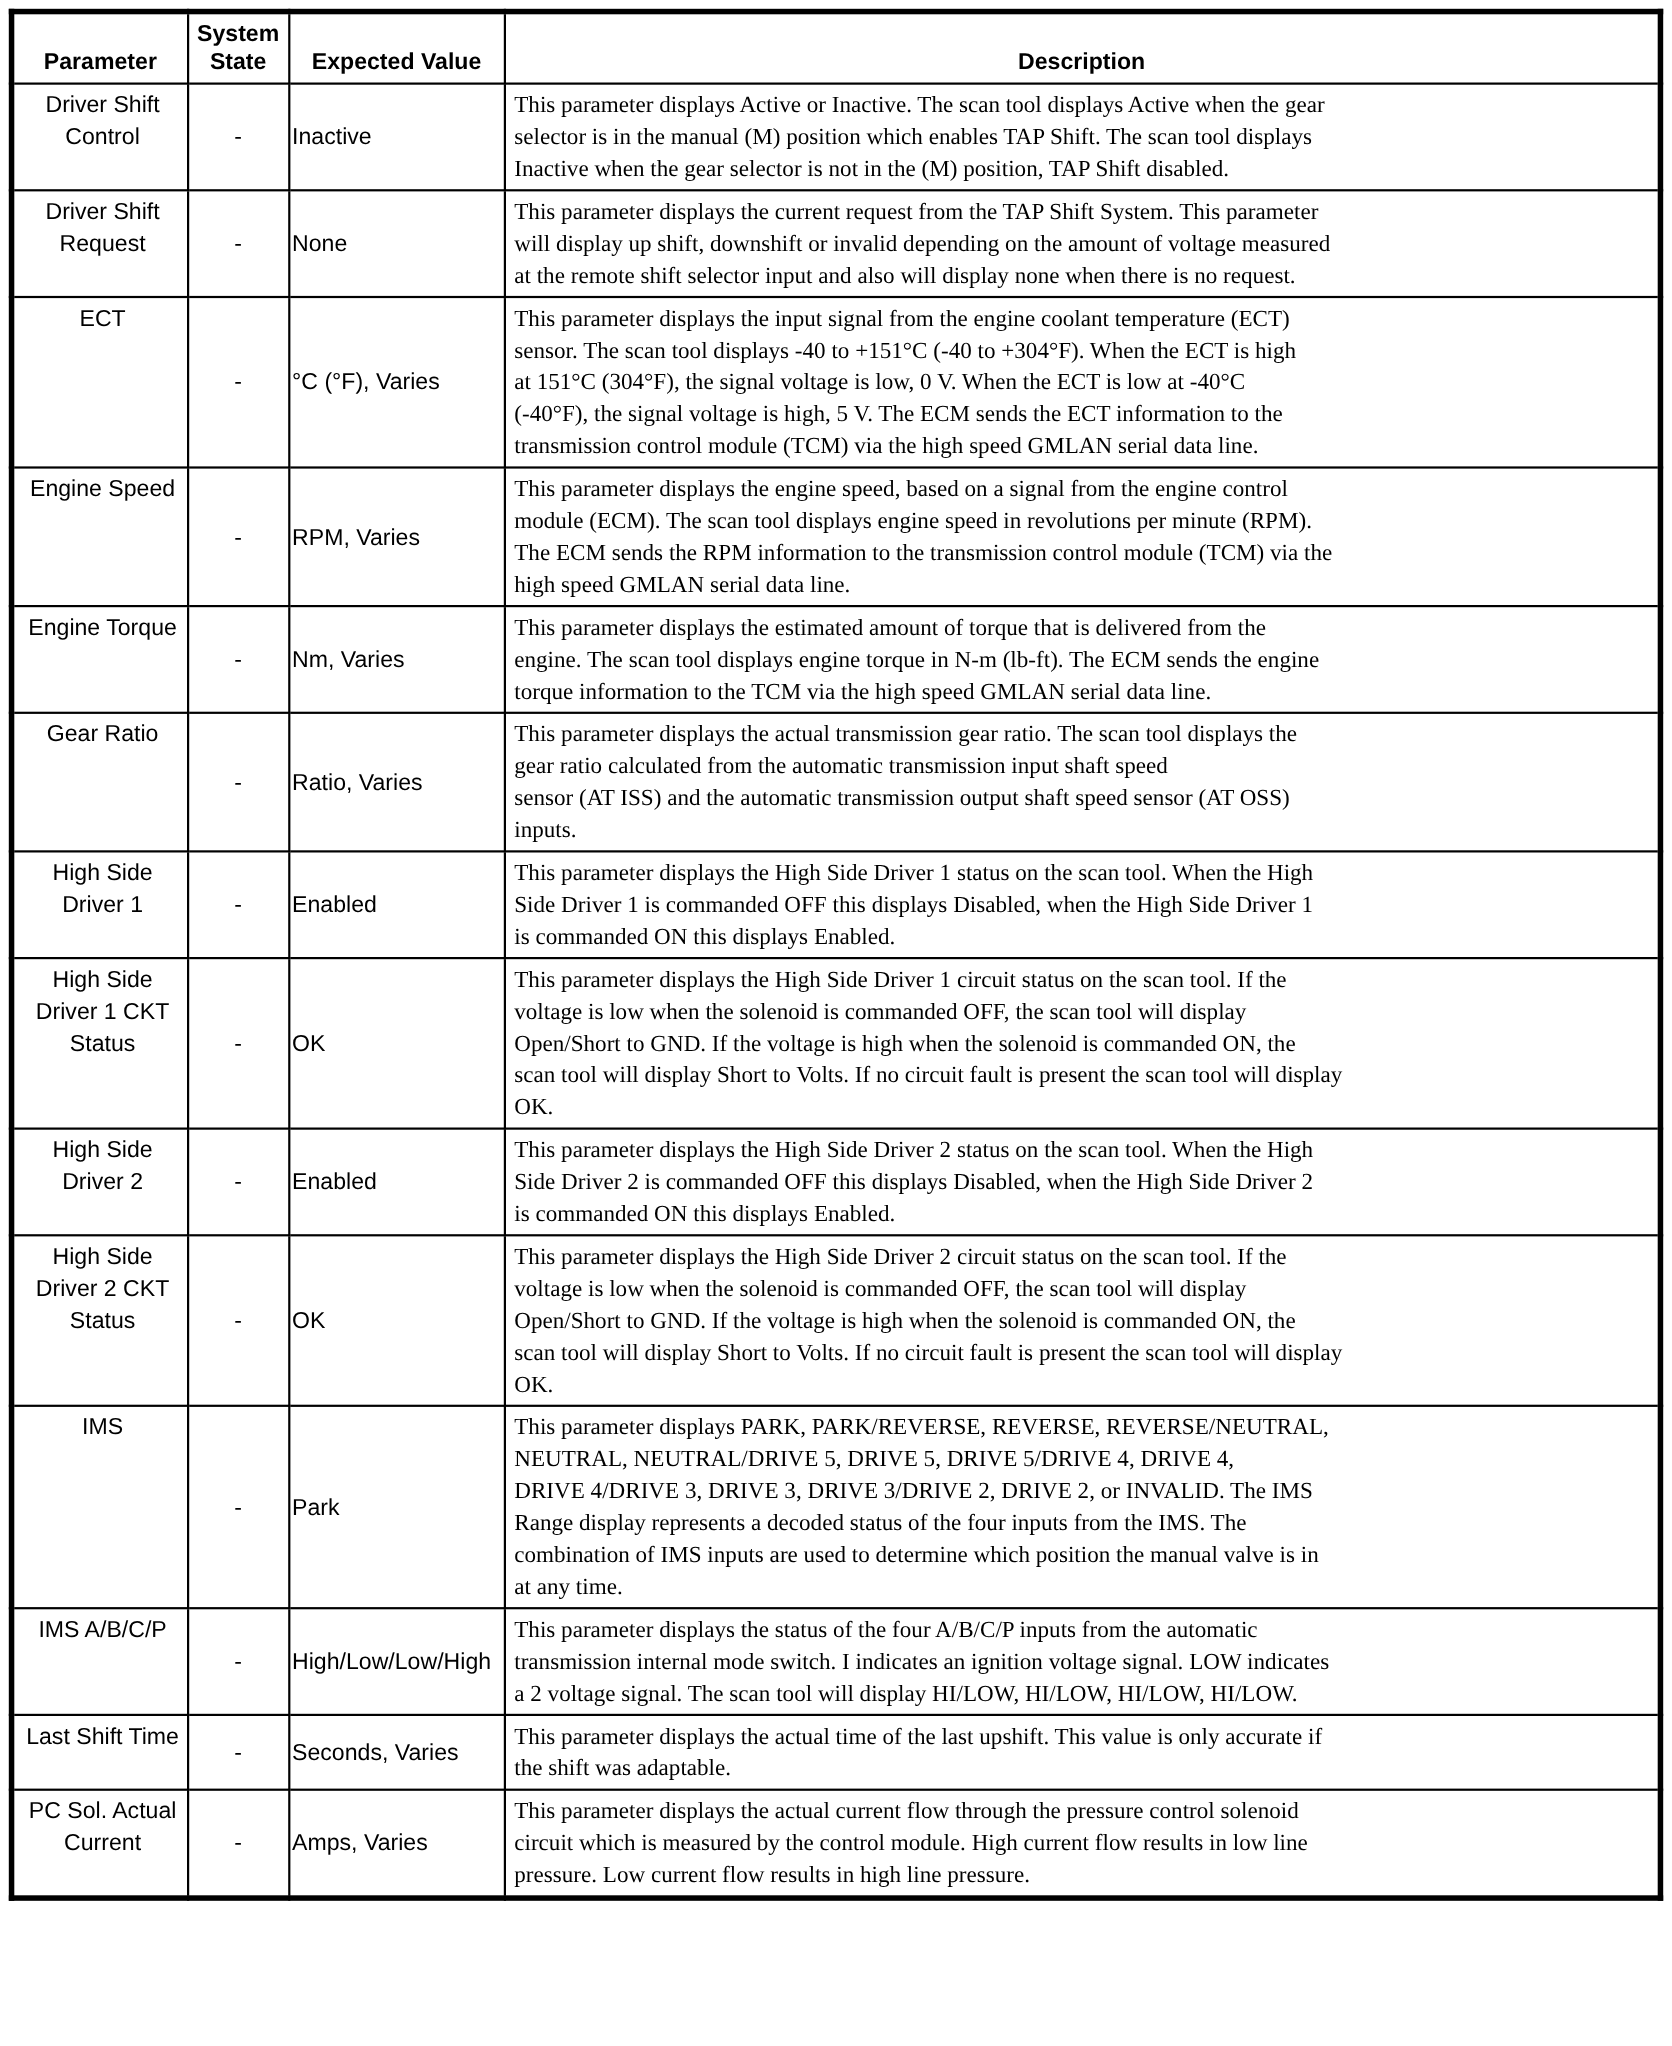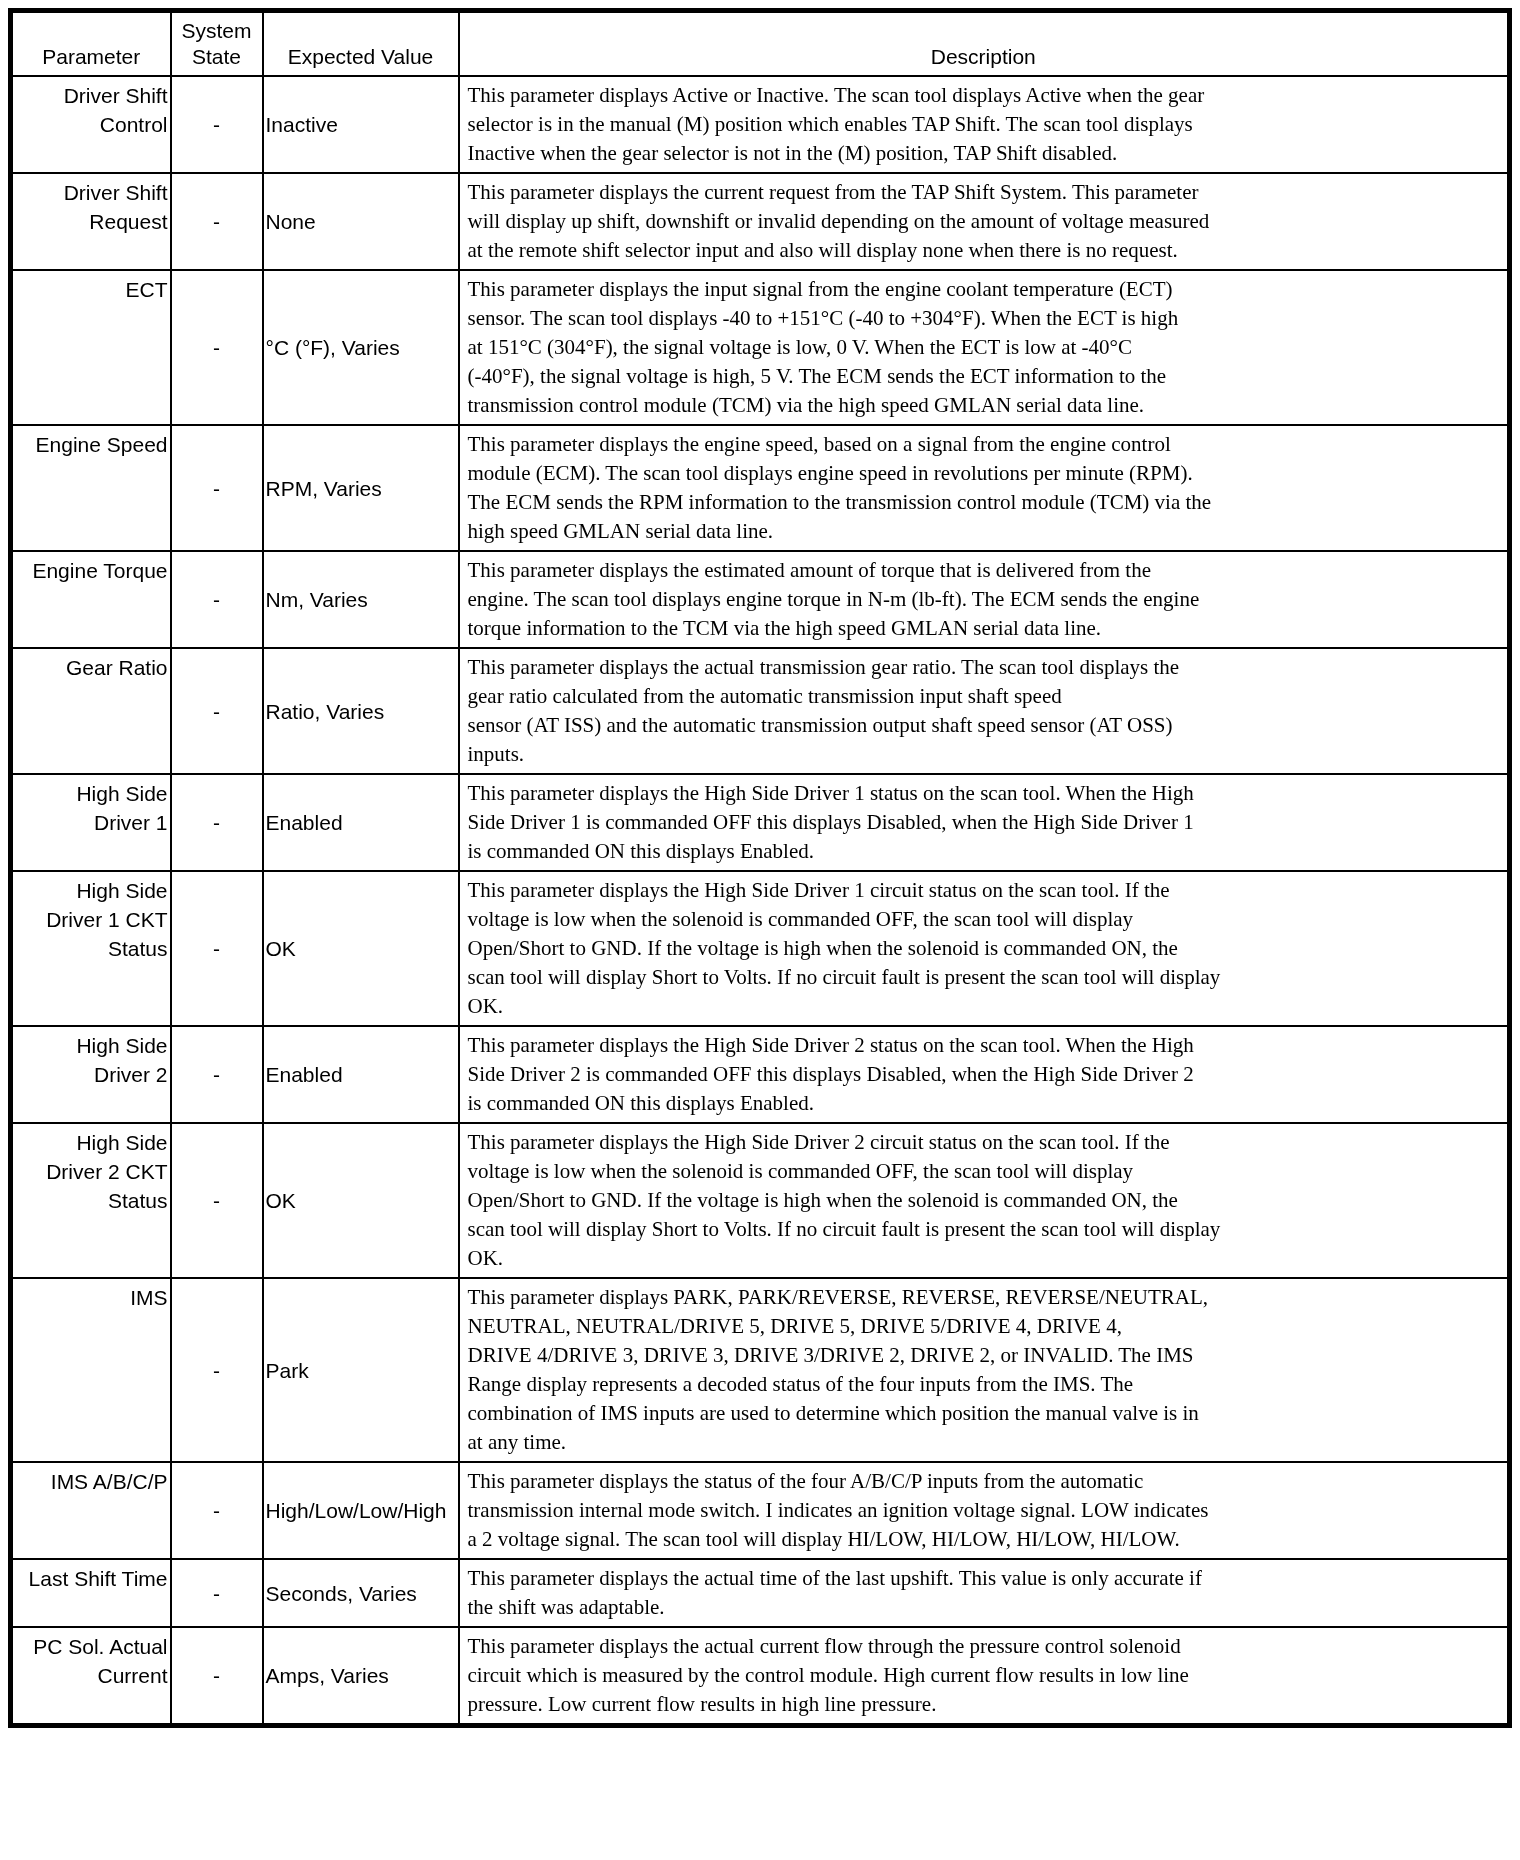--- a/index.html
+++ b/index.html
@@ -23,33 +23,33 @@
   col.c4 { width: auto; }
 
   th, td {
     border: 2px solid #000;
     font-size: 21px;
     line-height: 29px;
     overflow: hidden;
   }
 
   thead th {
-    font-weight: normal;
+    font-weight: bold;
     vertical-align: bottom;
     padding: 5px 5px;
     line-height: 26px;
   }
   thead th.col-param { text-align: center; }
   thead th.col-state,
   thead th.col-expected,
   thead th.col-desc { text-align: center; }
 
   td.col-param {
     vertical-align: top;
-    text-align: right;
+    text-align: center;
     padding: 4px 2px 4px 6px;
     white-space: pre-line;
   }
   td.col-state {
     vertical-align: middle;
     text-align: center;
     padding: 4px 2px;
   }
   td.col-expected {
     vertical-align: middle;

